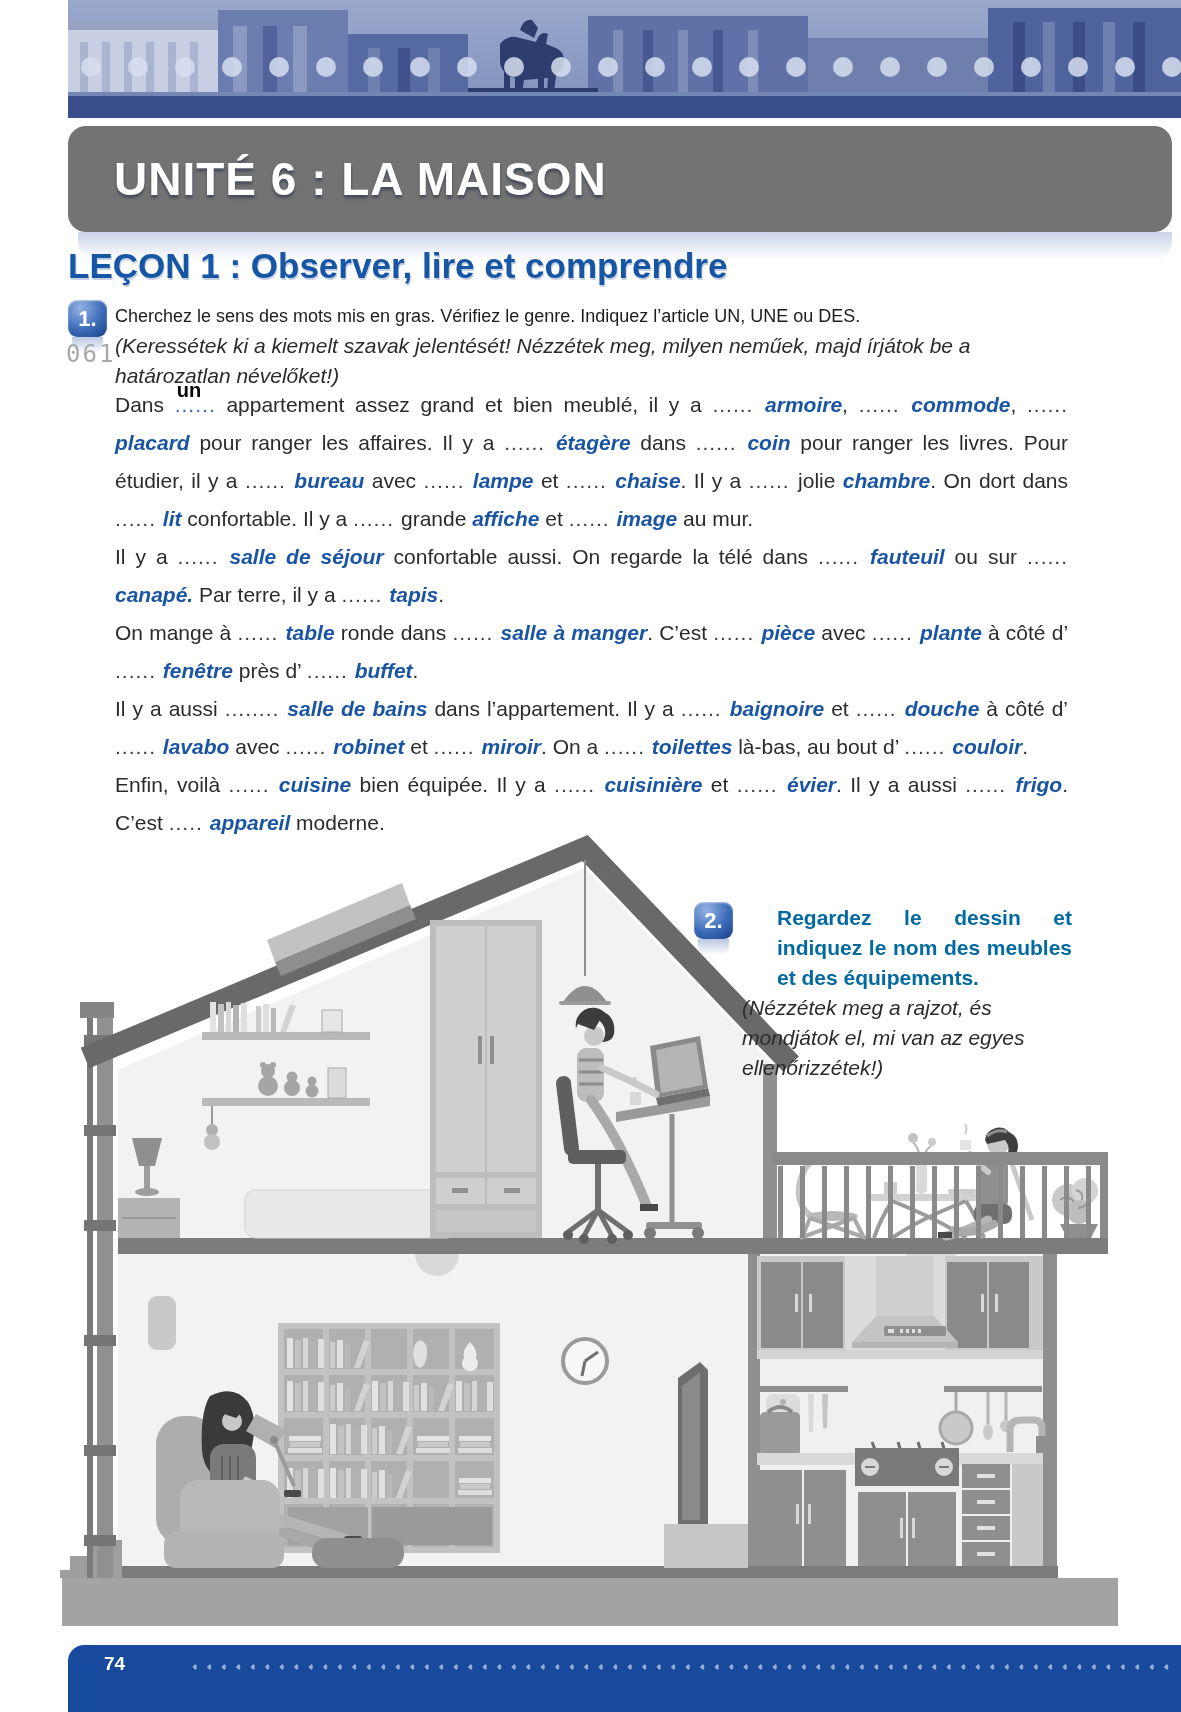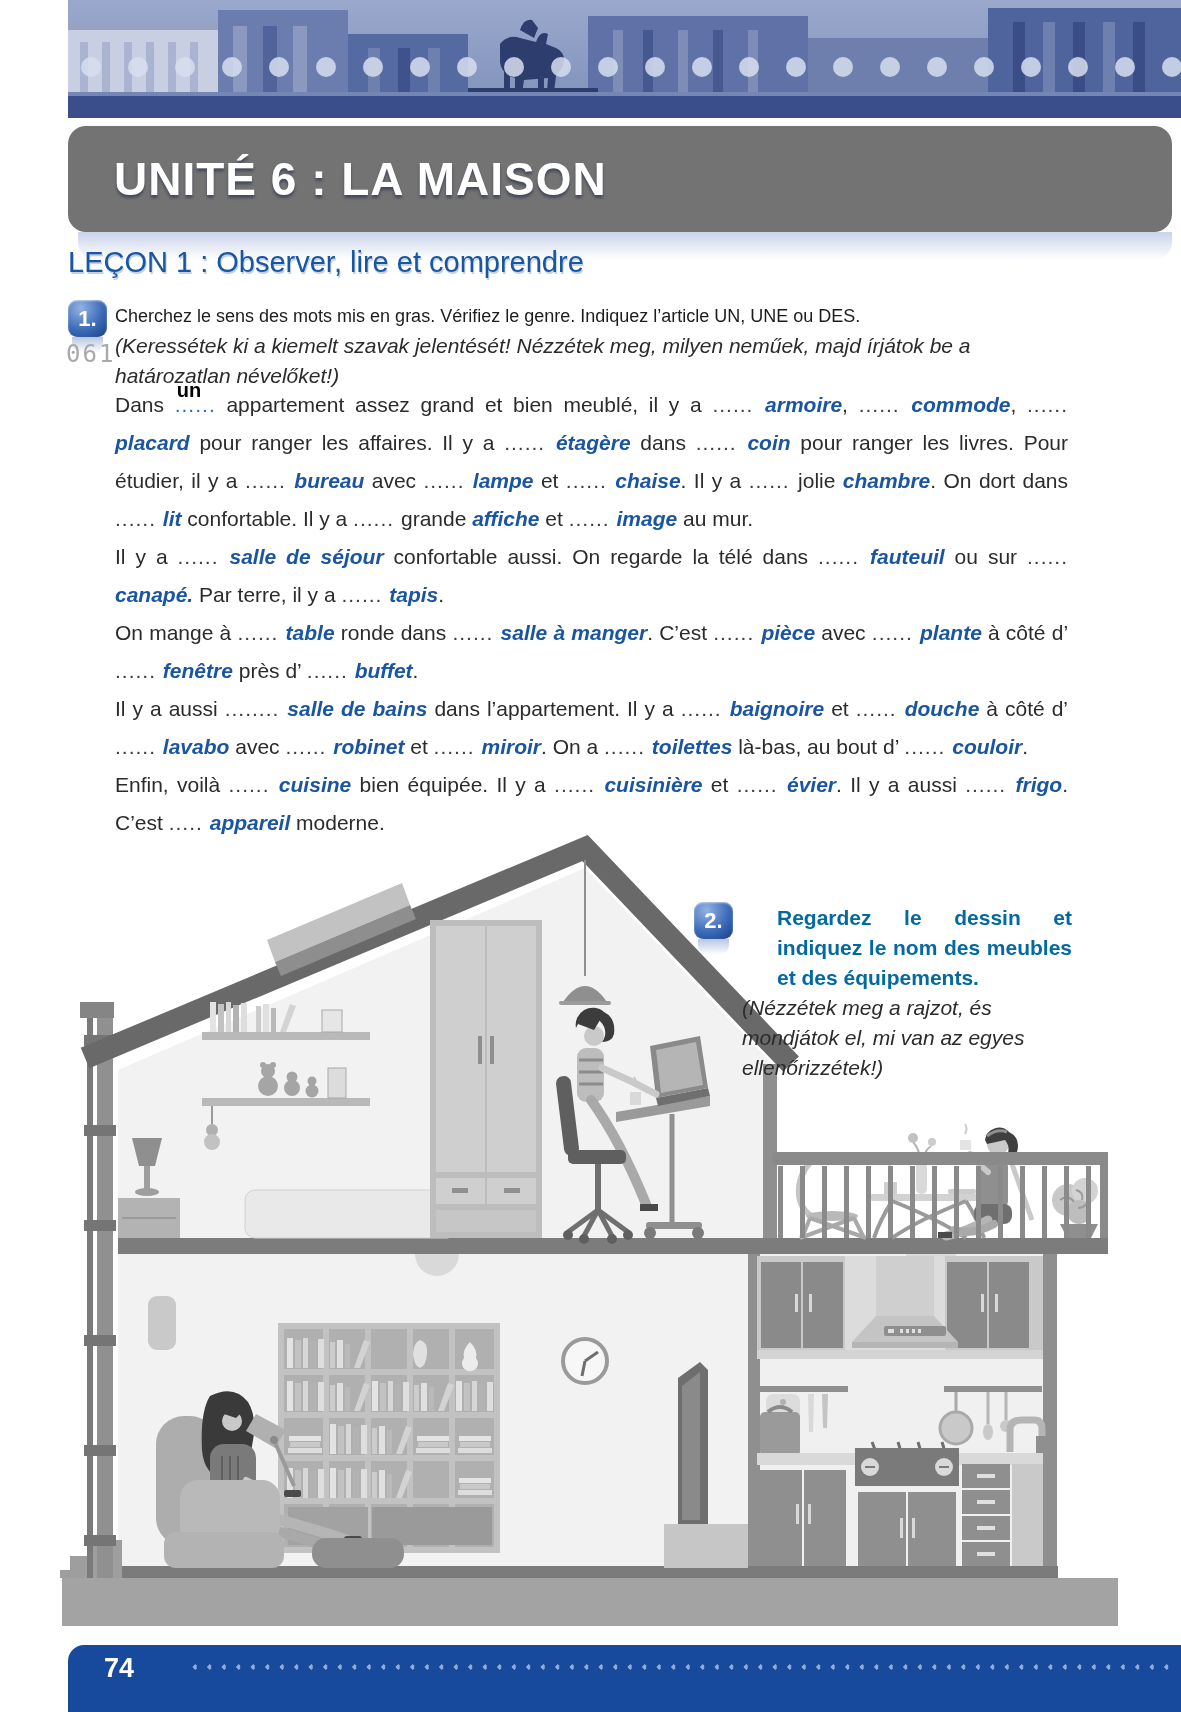--- a/index.html
+++ b/index.html
@@ -11,21 +11,21 @@
           overflow:hidden;}
   
   .unit-band{position:absolute;left:68px;top:126px;width:1104px;height:106px;background:#737373;
              border-radius:18px;display:flex;align-items:center;}
   .unit-band::after{content:"";position:absolute;left:10px;right:0;top:100%;height:28px;
              background:linear-gradient(180deg,rgba(120,145,200,.40),rgba(120,145,200,0));
              border-radius:0 0 18px 18px;}
   .unit-title{color:#ffffff;font-weight:bold;font-size:46px;letter-spacing:1px;padding-left:46px;
              text-shadow:0 3px 3px rgba(10,25,60,.45);}
 
-  .lesson-title{position:absolute;left:68px;top:246px;font-size:29px;font-weight:normal;color:#1656a4;
+  .lesson-title{position:absolute;left:68px;top:246px;font-size:35px;font-weight:bold;color:#1656a4;
              text-shadow:1px 2px 0 rgba(150,170,200,.55);}
 
   
   .badge{position:absolute;width:39px;height:37px;border-radius:9px;color:#fff;font-weight:bold;
          font-size:22px;display:flex;align-items:center;justify-content:center;
          background:radial-gradient(circle at 32% 22%, #93b2e2 0%, #3d6cb9 55%, #173f85 100%);
          box-shadow:inset 0 1px 2px rgba(255,255,255,.6);}
   .badge::after{content:"";position:absolute;left:4px;right:4px;top:100%;height:16px;
          background:linear-gradient(180deg,rgba(100,130,190,.45),rgba(100,130,190,0));
          border-radius:0 0 10px 10px;}
@@ -58,21 +58,21 @@
   .ex2-block{position:absolute;left:742px;top:903px;width:330px;z-index:3;}
   .ex2-fr{font-size:21px;font-weight:bold;color:#0369a1;line-height:30px;text-align:justify;margin-left:35px;}
   .ex2-hu{font-size:21px;font-style:italic;color:#2b2b2b;line-height:30px;}
 
   
   .house{position:absolute;left:60px;top:780px;z-index:1;}
 
   
   .footer-band{position:absolute;left:68px;top:1645px;width:1113px;height:67px;background:#17499c;
          border-radius:16px 0 0 0;}
-  .page-number{position:absolute;left:36px;top:8px;color:#ffffff;font-weight:bold;font-size:27px;}
+  .page-number{position:absolute;left:36px;top:8px;color:#ffffff;font-weight:bold;font-size:19px;}
   .footer-dots{position:absolute;left:120px;right:10px;top:15px;height:14px;
          background:radial-gradient(ellipse 3.2px 4.4px at 7px 7px,#93abd4 60%,rgba(0,0,0,0) 61%);
          background-size:14.5px 14px;background-repeat:repeat-x;}
 </style>
 </head>
 <body>
 
 <div class="page">
 
   <div class="banner">

